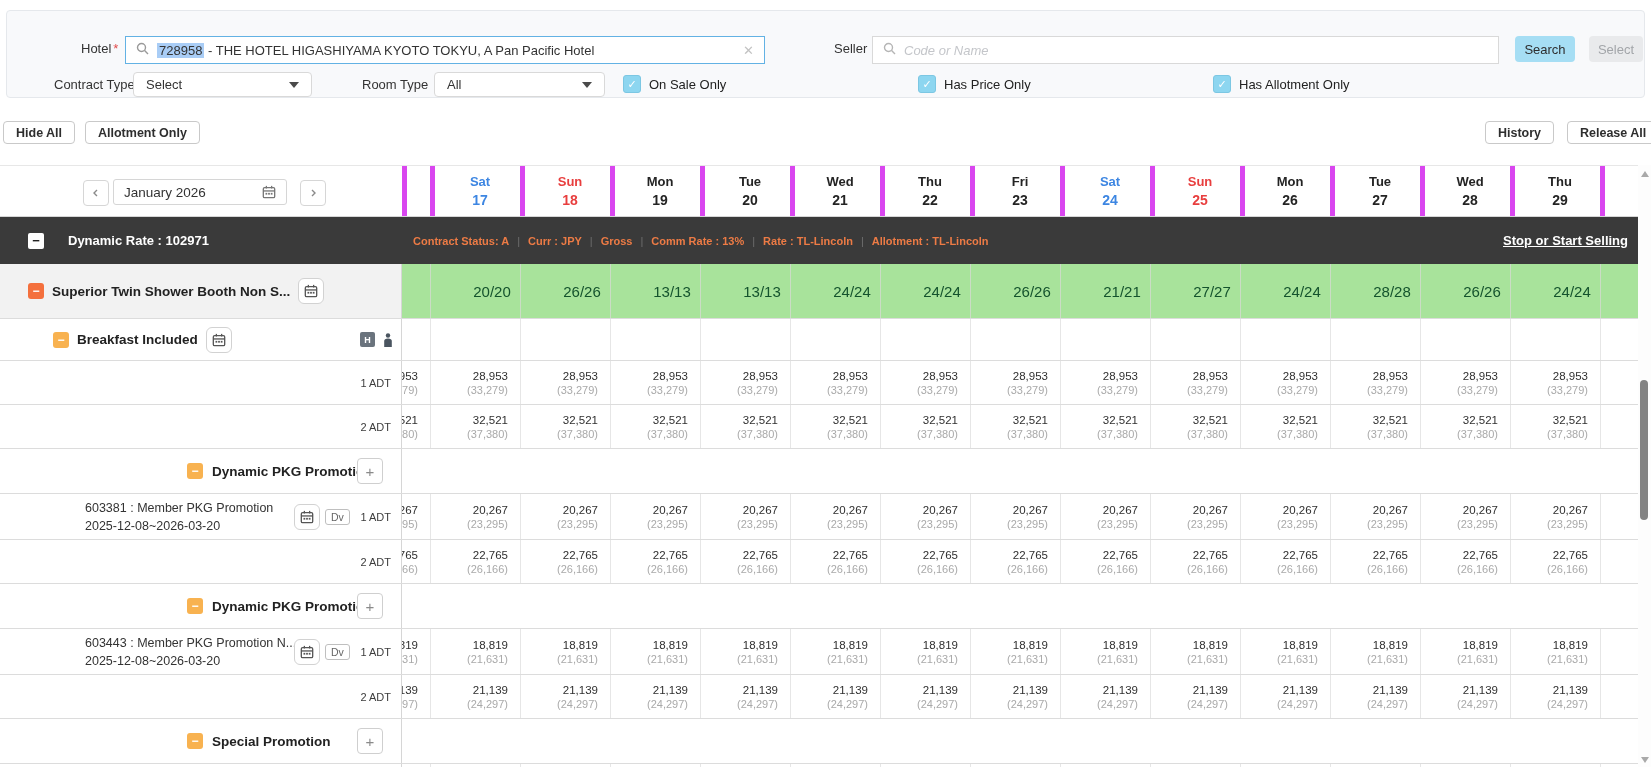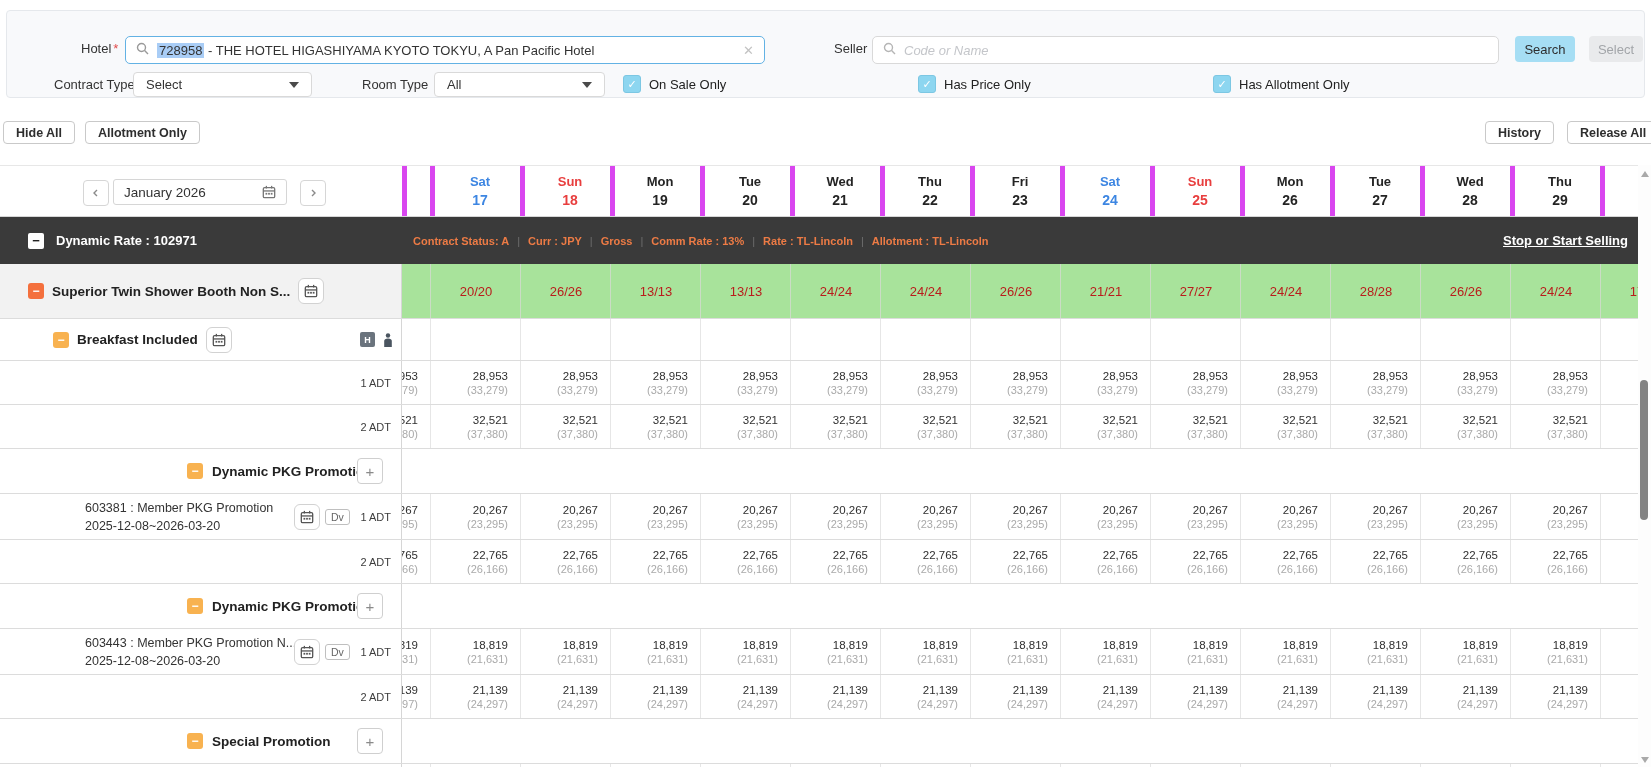--- a/index.html
+++ b/index.html
@@ -6,21 +6,21 @@
   body{
     width:1651px;height:767px;position:relative;overflow:hidden;background:#fff;
     font-family:"Liberation Sans","DejaVu Sans",sans-serif;color:#333;
     -webkit-font-smoothing:antialiased;
   }
   
   .filter-card{position:absolute;left:6px;top:10px;width:1637px;height:86px;
     background:#f8f9fb;border:1px solid #e5e8ec;border-radius:4px;}
   .f-label{position:absolute;font-size:13px;color:#333;line-height:26px;white-space:nowrap;}
   .req{color:#e24c4c;margin-left:2px;}
-  .inp{position:absolute;height:26px;background:#fff;border:1px solid #d9d9d9;border-radius:5px;
+  .inp{position:absolute;height:26px;background:#fff;border:1px solid #d9d9d9;border-radius:0;
     display:flex;align-items:center;font-size:13px;}
   .inp.focus{border-color:#63b2e4;}
   .mag{flex:0 0 auto;margin:0 8px 0 10px;}
   .sel-hl{background:#a9cdf6;padding:1px 2px;border-radius:1px;}
   .hotel-text{white-space:nowrap;overflow:hidden;flex:1 1 auto;}
   .clear-x{flex:0 0 auto;color:#c2c2c2;font-size:13px;margin:0 10px;cursor:pointer;}
   .placeholder{color:#c4c6ca;font-style:italic;}
   .btn{position:absolute;height:26px;border-radius:4px;font-size:13px;display:flex;
     align-items:center;justify-content:center;cursor:pointer;box-sizing:border-box;}
   .btn-search{background:#a6def4;color:#2e2e2e;}
@@ -50,34 +50,34 @@
   .d-week{color:#242424;} .d-sat{color:#3d86e2;} .d-sun{color:#e83e3e;}
   .navbtn{position:absolute;top:14px;width:24px;height:24px;border:1px solid #d6d6d6;border-radius:4px;
     background:#fff;display:flex;align-items:center;justify-content:center;cursor:pointer;}
   .month-field{position:absolute;left:113px;top:13px;width:174px;height:26px;border:1px solid #d6d6d6;
     border-radius:3px;background:#fff;display:flex;align-items:center;padding:0 10px;box-sizing:border-box;}
   .month-label{font-size:13.5px;color:#333;}
   
   .rate-bar{position:relative;height:47px;background:#3a3a3a;display:flex;align-items:center;}
   .collapse-sq{width:16px;height:16px;background:#fff;border-radius:2px;margin-left:28px;
     display:flex;align-items:center;justify-content:center;color:#222;font-weight:bold;font-size:13px;line-height:1;cursor:pointer;}
-  .rate-title{color:#fff;font-size:13px;font-weight:700;margin-left:12px;white-space:nowrap;}
+  .rate-title{color:#fff;font-size:13px;font-weight:700;margin-left:24px;white-space:nowrap;}
   .rate-info{position:absolute;left:413px;font-size:11px;font-weight:700;color:#ed7b45;white-space:nowrap;}
   .rate-info .sep{color:#6e6e6e;font-weight:400;margin:0 8px;}
   .rate-action{position:absolute;right:10px;color:#fff;font-size:13px;font-weight:700;
     text-decoration:underline;cursor:pointer;white-space:nowrap;}
   
   .grow{display:flex;border-bottom:1px solid #dcdcdc;box-sizing:border-box;background:#fff;}
   .lpanel{flex:0 0 402px;position:relative;border-right:1px solid #d6d6d6;box-sizing:border-box;}
   .cellzone{flex:1 1 auto;display:flex;}
   .cell{position:relative;overflow:hidden;border-left:1px solid #e6e6e6;box-sizing:border-box;}
   .cell.first{border-left:none;}
   .al-cell{background:#a8e39b;border-left:1px solid #cbdcc5;}
-  .al-in{position:absolute;left:0;top:0;width:90px;height:100%;display:flex;align-items:center;
-    justify-content:center;font-size:13px;color:#b91c1c;}
+  .al-in{position:absolute;left:16px;top:0;width:90px;height:100%;display:flex;align-items:center;
+    justify-content:center;font-size:15px;color:#14532d;}
   .pr{position:absolute;right:12px;top:50%;transform:translateY(-50%);text-align:right;white-space:nowrap;}
   .pr .main{font-size:11.5px;color:#2f2f2f;}
   .pr .net{font-size:11px;color:#a9a9a9;margin-top:2px;}
   .mini-ic{width:16px;height:16px;border-radius:3px;display:flex;align-items:center;justify-content:center;
     color:#fff;font-weight:bold;font-size:12px;line-height:1;cursor:pointer;flex:0 0 auto;}
   .ic-room{background:#f4703d;} .ic-amber{background:#f8b250;}
   .rname{font-size:13.5px;font-weight:700;color:#222;white-space:nowrap;}
   .calbtn{width:24px;height:24px;border:1px solid #d2d2d2;border-radius:6px;background:#fff;
     display:flex;align-items:center;justify-content:center;cursor:pointer;flex:0 0 auto;}
   .plusbtn{position:absolute;right:18px;top:50%;transform:translateY(-50%);width:24px;height:24px;

